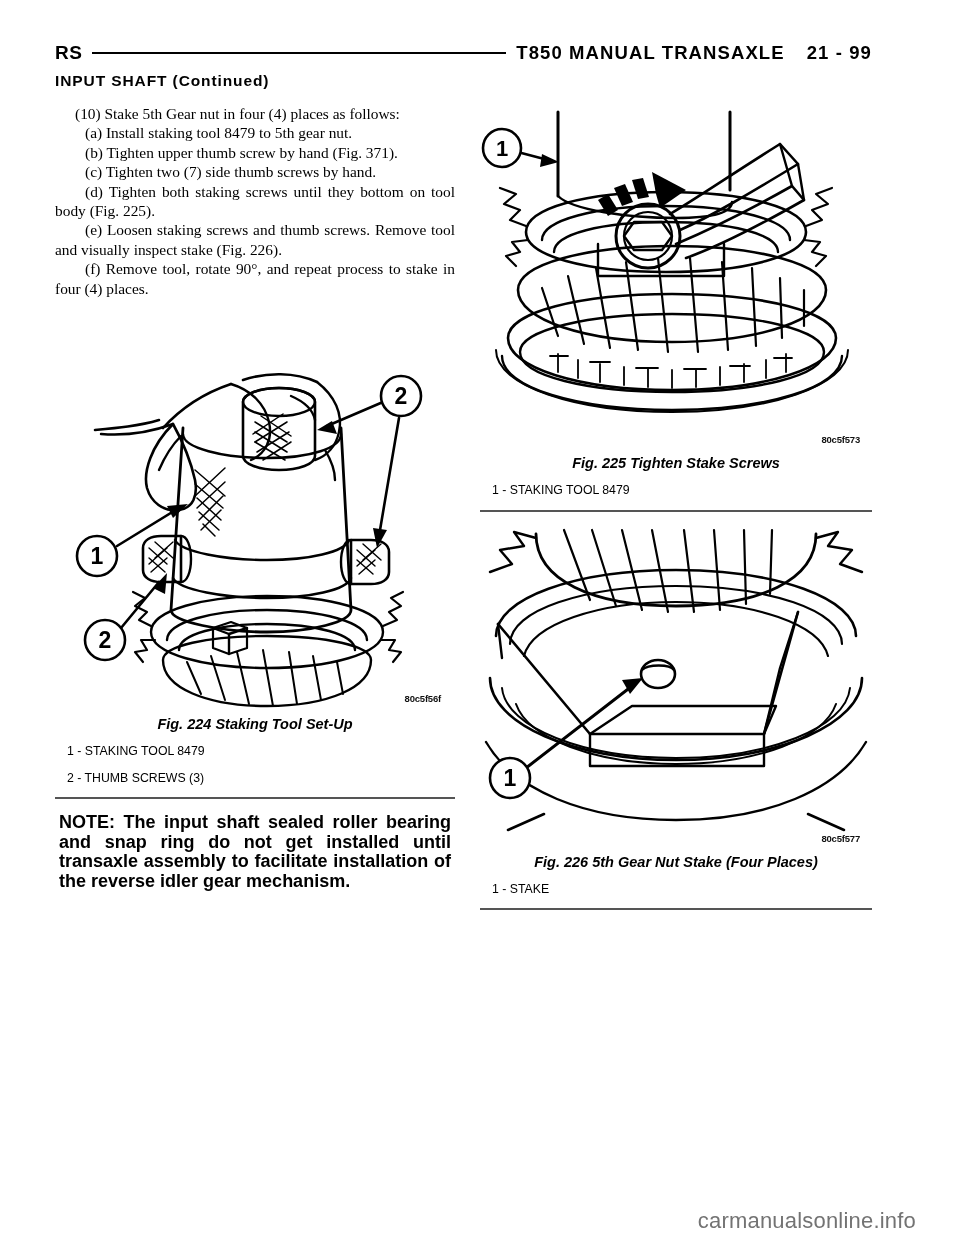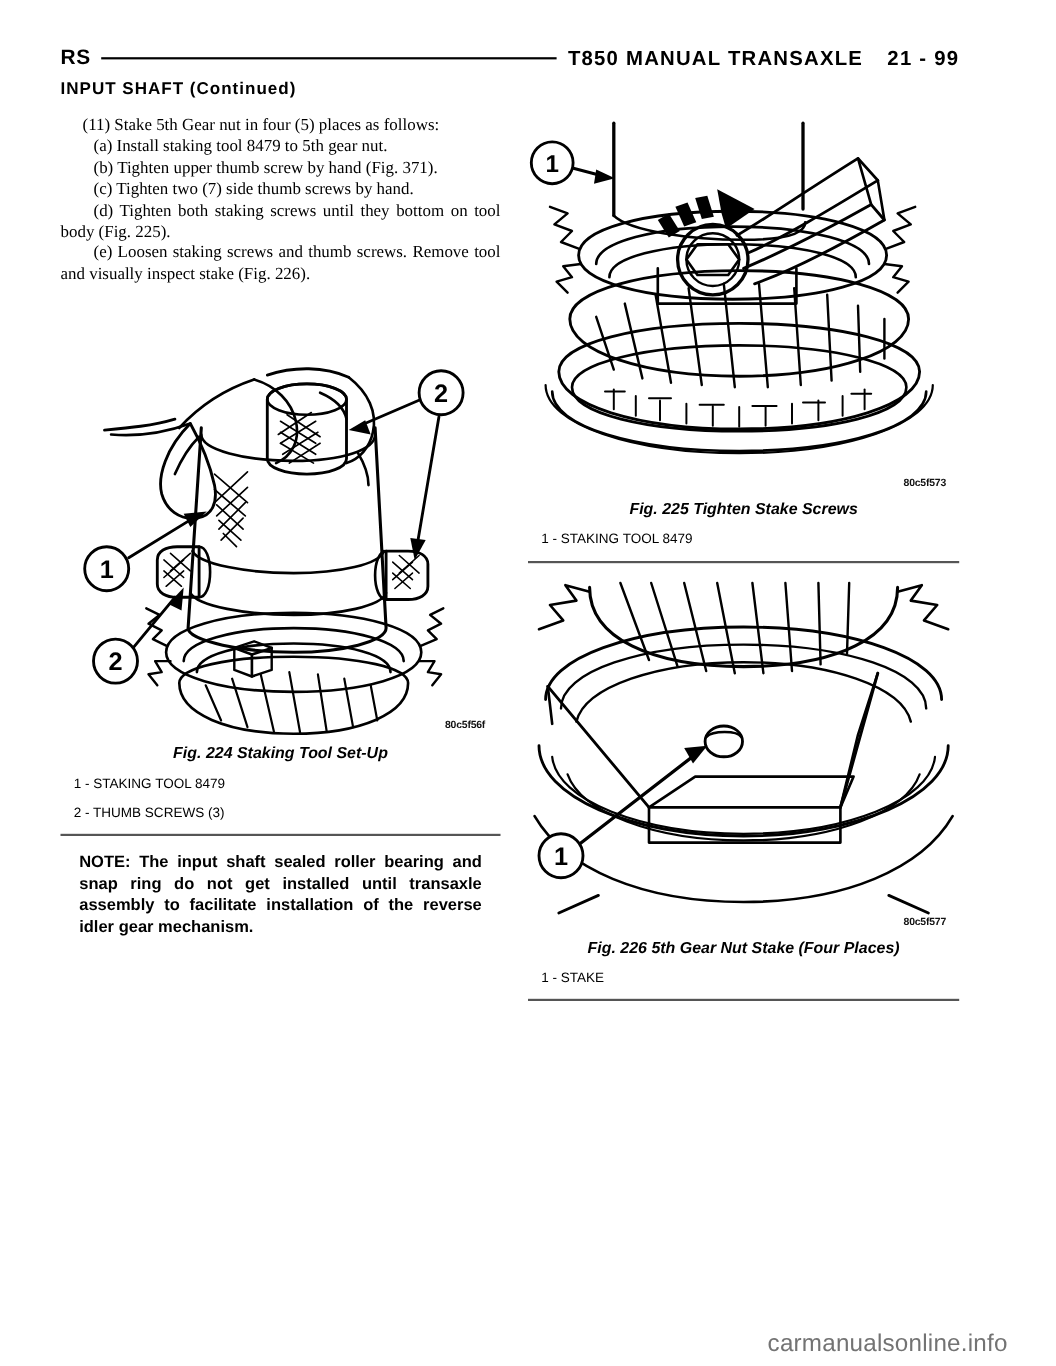--- a/index.html
+++ b/index.html
@@ -100,25 +100,25 @@
   .p-step {
     text-indent: 20px;
   }
   .p-sub {
     text-indent: 30px;
   }
 
   .note-text {
     font-family: "Liberation Sans", sans-serif;
     font-weight: bold;
-    font-size: 15px;
+    font-size: 18px;
     line-height: 19.5px;
     text-align: justify;
     text-justify: inter-word;
-    margin: 17px;
+    margin: 4px;
   }
 
   
   .figure {
     position: relative;
   }
   .fig-art {
     position: relative;
     width: 100%;
   }
@@ -176,26 +176,27 @@
     <span class="header-left">RS</span>
     <span class="header-rule"></span>
     <span class="header-right">T850 MANUAL TRANSAXLE</span>
     <span class="header-page">21 - 99</span>
   </div>
 
   <div class="section-title">INPUT SHAFT (Continued)</div>
 
   <div class="col-left">
 
-    <p class="body-text p-step">(11) Stake 5th Gear nut in four (5) places as follows:</p>
+    <p class="body-text p-step">(10) Stake 5th Gear nut in four (4) places as follows:</p>
     <p class="body-text p-sub">(a) Install staking tool 8479 to 5th gear nut.</p>
     <p class="body-text p-sub">(b) Tighten upper thumb screw by hand (Fig. 371).</p>
     <p class="body-text p-sub">(c) Tighten two (7) side thumb screws by hand.</p>
     <p class="body-text p-sub">(d) Tighten both staking screws until they bottom on tool body (Fig. 225).</p>
     <p class="body-text p-sub">(e) Loosen staking screws and thumb screws. Remove tool and visually inspect stake (Fig. 226).</p>
+    <p class="body-text p-sub">(f) Remove tool, rotate 90°, and repeat process to stake in four (4) places.</p>
 
     <div class="figure" style="margin-top:12px;">
       <div class="fig-art">
         <svg viewBox="0 0 400 400" xmlns="http://www.w3.org/2000/svg" fill="none" stroke="#000" stroke-width="2.4" stroke-linecap="round" stroke-linejoin="round">
 
           <path d="M108 118 C128 96 152 82 176 74" stroke-width="2.6"></path>
           <path d="M188 70 C212 62 240 62 262 72" stroke-width="2.6"></path>
           <path d="M40 120 C62 118 84 116 104 110" stroke-width="2.6"></path>
           <path d="M46 124 C70 126 96 122 118 114"></path>
 

